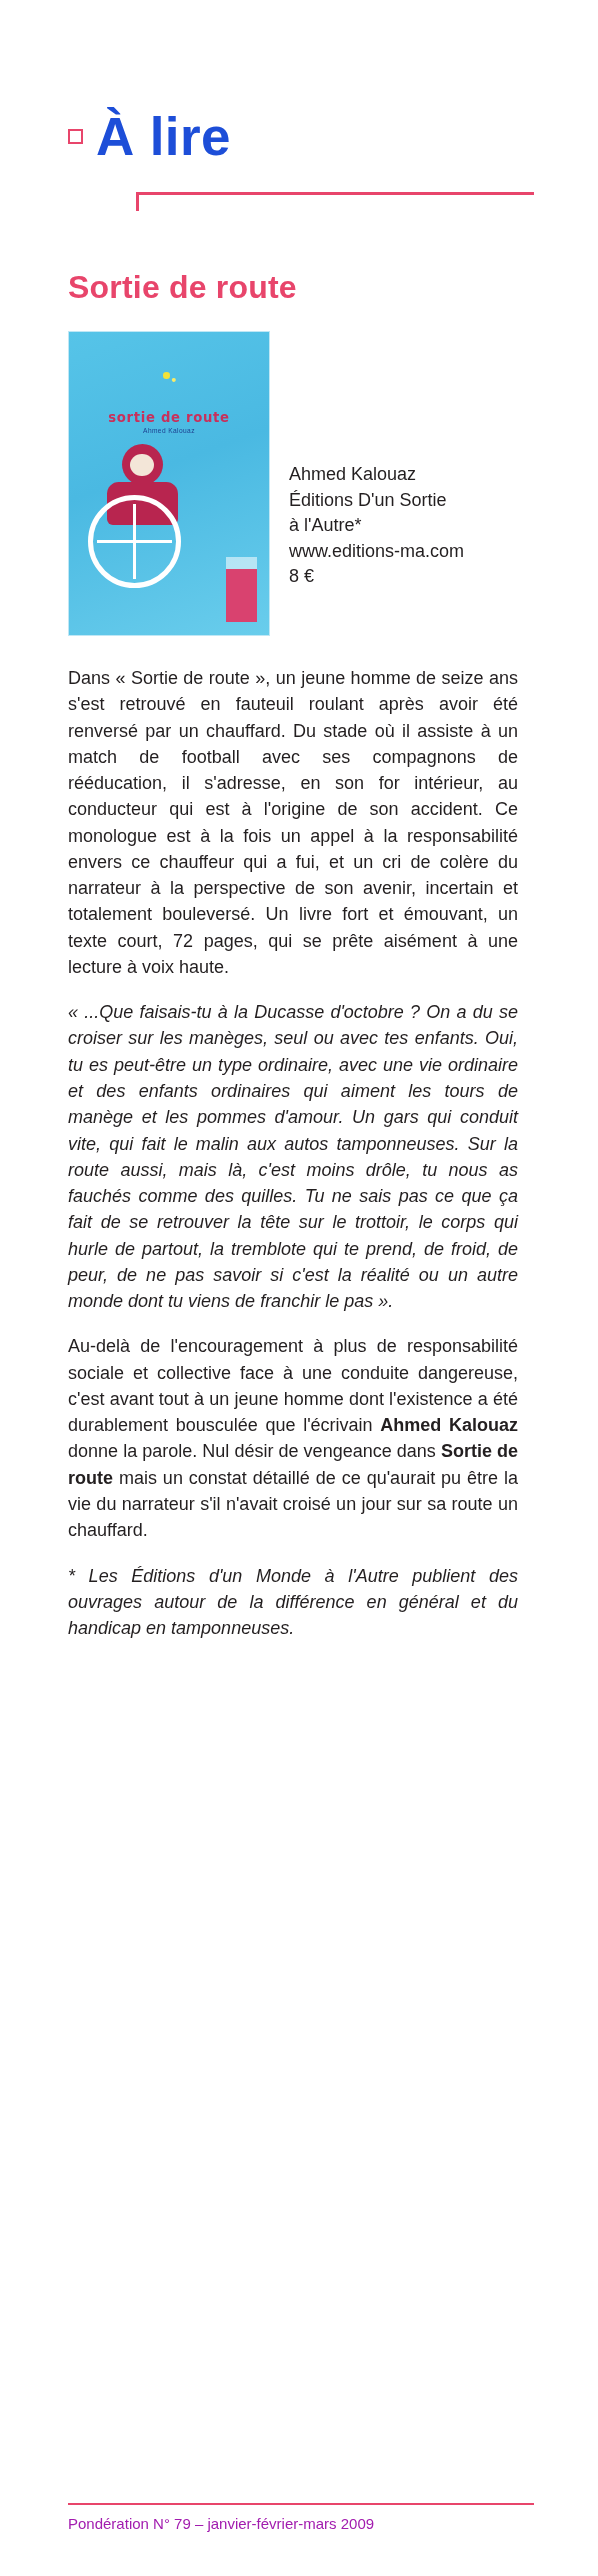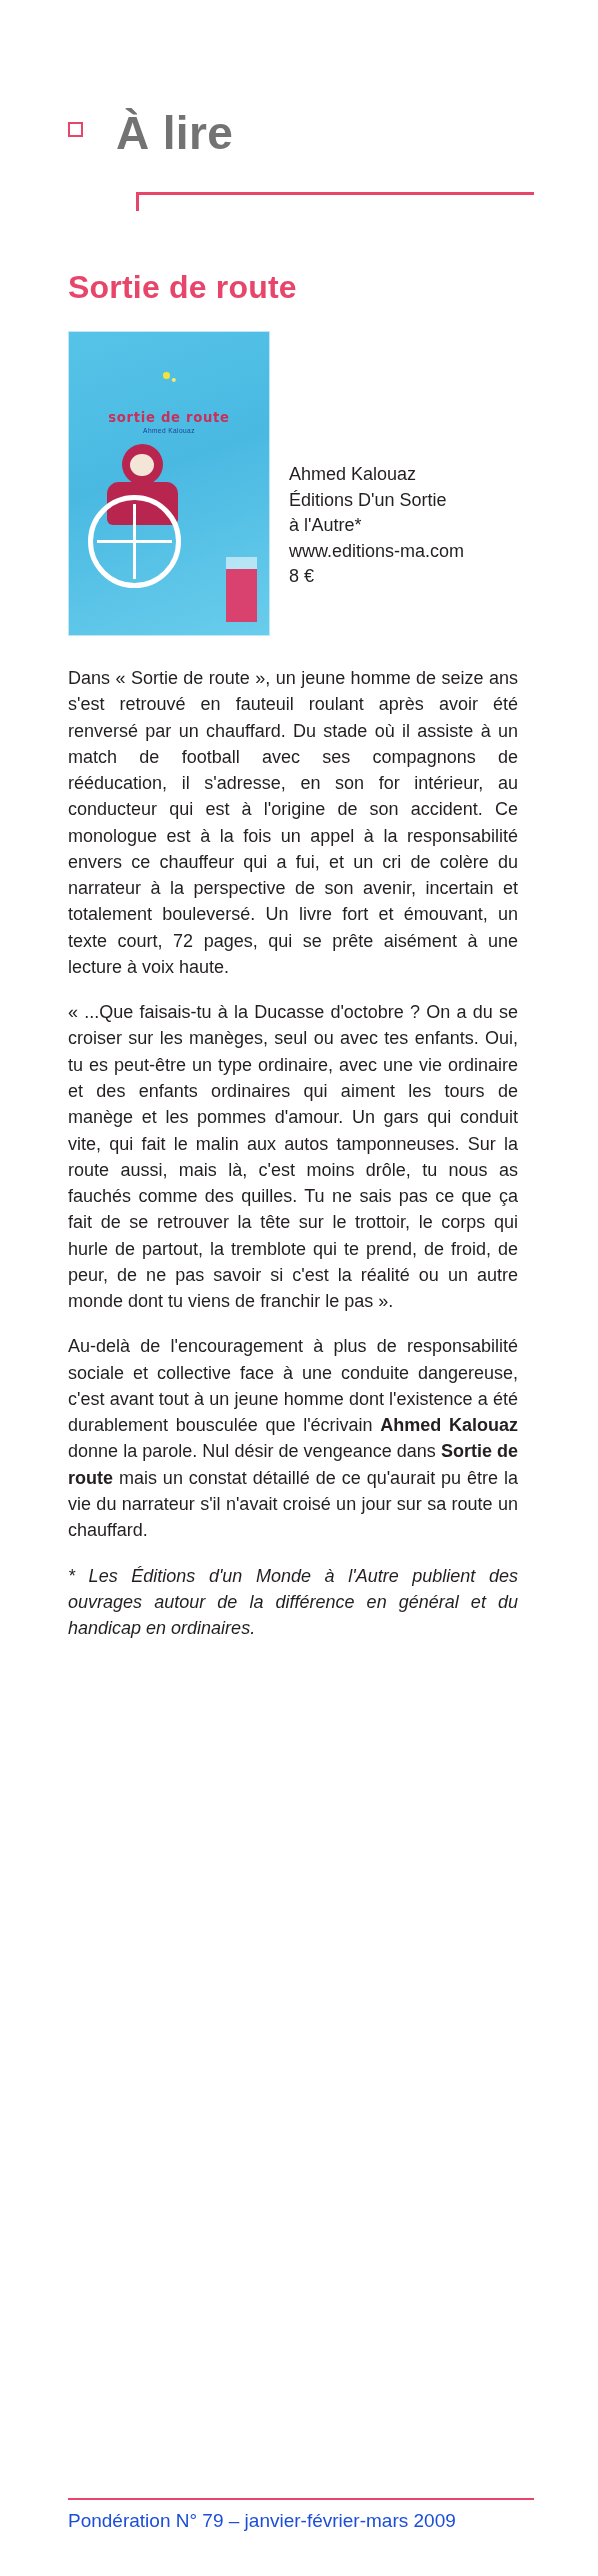--- a/index.html
+++ b/index.html
@@ -38,26 +38,25 @@
   }
   .sq-marker {
     width: 14.7px;
     height: 14.7px;
     border: 2.2px solid #e8456b;
     box-sizing: border-box;
     margin-bottom: 19px;
     flex: none;
   }
   .section-title {
-    font-size: 46px;
+    font-size: 53px;
     font-weight: bold;
-    color: #737373;
+    color: #1d4ed8;
     letter-spacing: 0.4px;
     line-height: 1;
-    margin-left: 20px;
   }
   .header-rule {
     position: absolute;
     left: 68px;
     right: 0;
     height: 2.9px;
     background: #e8456b;
   }
   .header-rule-v {
     position: absolute;
@@ -218,41 +217,42 @@
   .body-text {
     margin-top: 29px;
     font-size: 18px;
     line-height: 1.46;
     text-align: justify;
     color: #231f20;
   }
   .body-text p { margin: 0 16px 19px 0; }
   .body-text p:last-child { margin-bottom: 0; }
   .quote {
+    font-style: italic;
   }
   .footnote {
     font-style: italic;
   }
   .b { font-weight: bold; }
 
   
   .footer {
     position: absolute;
     left: 68px;
     right: 65px;
     bottom: 44px;
   }
   .footer-rule {
     height: 2.2px;
     background: #e8456b;
     margin-bottom: 10.3px;
   }
   .footer-text {
-    font-size: 19px;
-    color: #1d4ed8;
+    font-size: 15px;
+    color: #a21caf;
   }
 </style>
 </head>
 <body>
 
 <div class="page">
 
   <div class="section-header">
     <div class="section-header-inner">
       <div class="sq-marker"></div>
@@ -288,21 +288,21 @@
     </div>
   </div>
 
   <div class="body-text">
     <p>Dans « Sortie de route », un jeune homme de seize ans s'est retrouvé en fauteuil roulant après avoir été renversé par un chauffard. Du stade où il assiste à un match de football avec ses compagnons de rééducation, il s'adresse, en son for intérieur, au conducteur qui est à l'origine de son accident. Ce monologue est à la fois un appel à la responsabilité envers ce chauffeur qui a fui, et un cri de colère du narrateur à la perspective de son avenir, incertain et totalement bouleversé. Un livre fort et émouvant, un texte court, 72 pages, qui se prête aisément à une lecture à voix haute.</p>
 
     <p class="quote">« ...Que faisais-tu à la Ducasse d'octobre ? On a du se croiser sur les manèges, seul ou avec tes enfants. Oui, tu es peut-être un type ordinaire, avec une vie ordinaire et des enfants ordinaires qui aiment les tours de manège et les pommes d'amour. Un gars qui conduit vite, qui fait le malin aux autos tamponneuses. Sur la route aussi, mais là, c'est moins drôle, tu nous as fauchés comme des quilles. Tu ne sais pas ce que ça fait de se retrouver la tête sur le trottoir, le corps qui hurle de partout, la tremblote qui te prend, de froid, de peur, de ne pas savoir si c'est la réalité ou un autre monde dont tu viens de franchir le pas ».</p>
 
     <p><span>Au-delà de l'encouragement à plus de responsabilité sociale et collective face à une conduite dangereuse, c'est avant tout à un jeune homme dont l'existence a été durablement bousculée que l'écrivain </span><span class="b">Ahmed Kalouaz</span><span> donne la parole. Nul désir de vengeance dans </span><span class="b">Sortie de route</span><span> mais un constat détaillé de ce qu'aurait pu être la vie du narrateur s'il n'avait croisé un jour sur sa route un chauffard.</span></p>
 
-    <p class="footnote">* Les Éditions d'un Monde à l'Autre publient des ouvrages autour de la différence en général et du handicap en ordinaires.</p>
+    <p class="footnote">* Les Éditions d'un Monde à l'Autre publient des ouvrages autour de la différence en général et du handicap en tamponneuses.</p>
   </div>
 
   <div class="footer">
     <div class="footer-rule"></div>
     <div class="footer-text">Pondération N° 79 – janvier-février-mars 2009</div>
   </div>
 
 </div>
 
 

